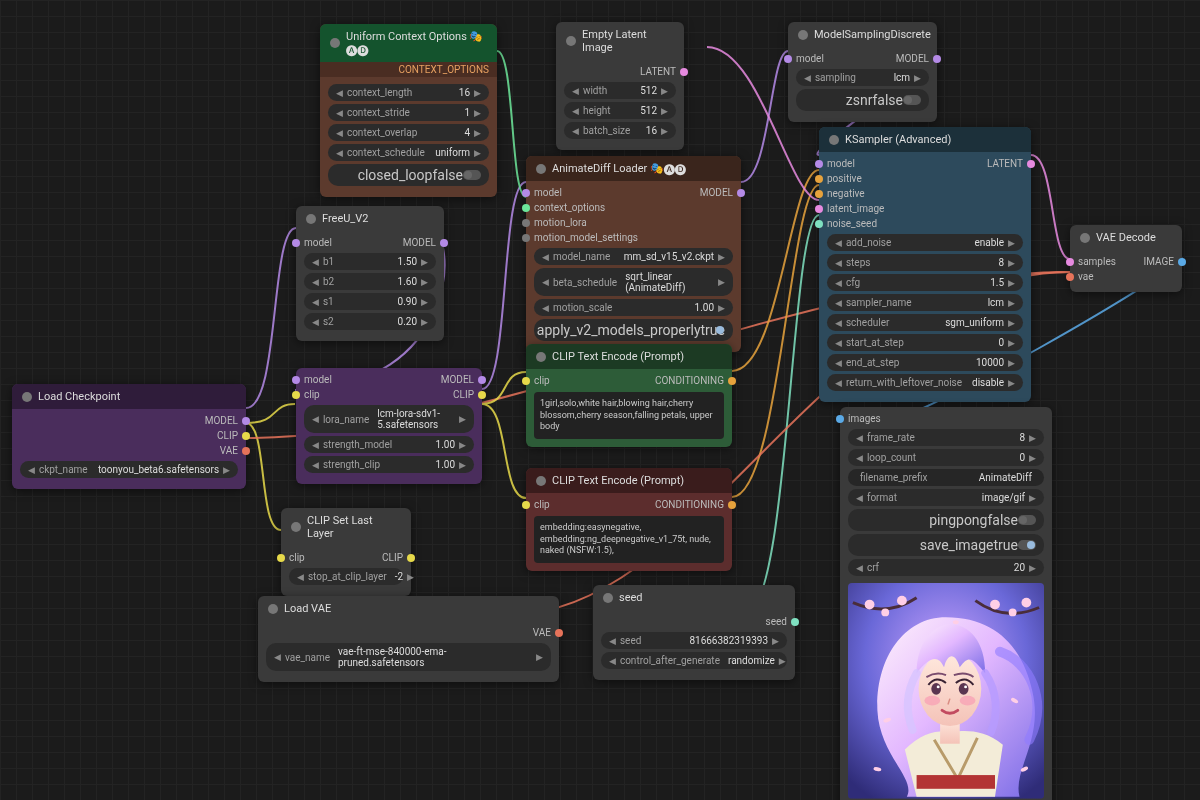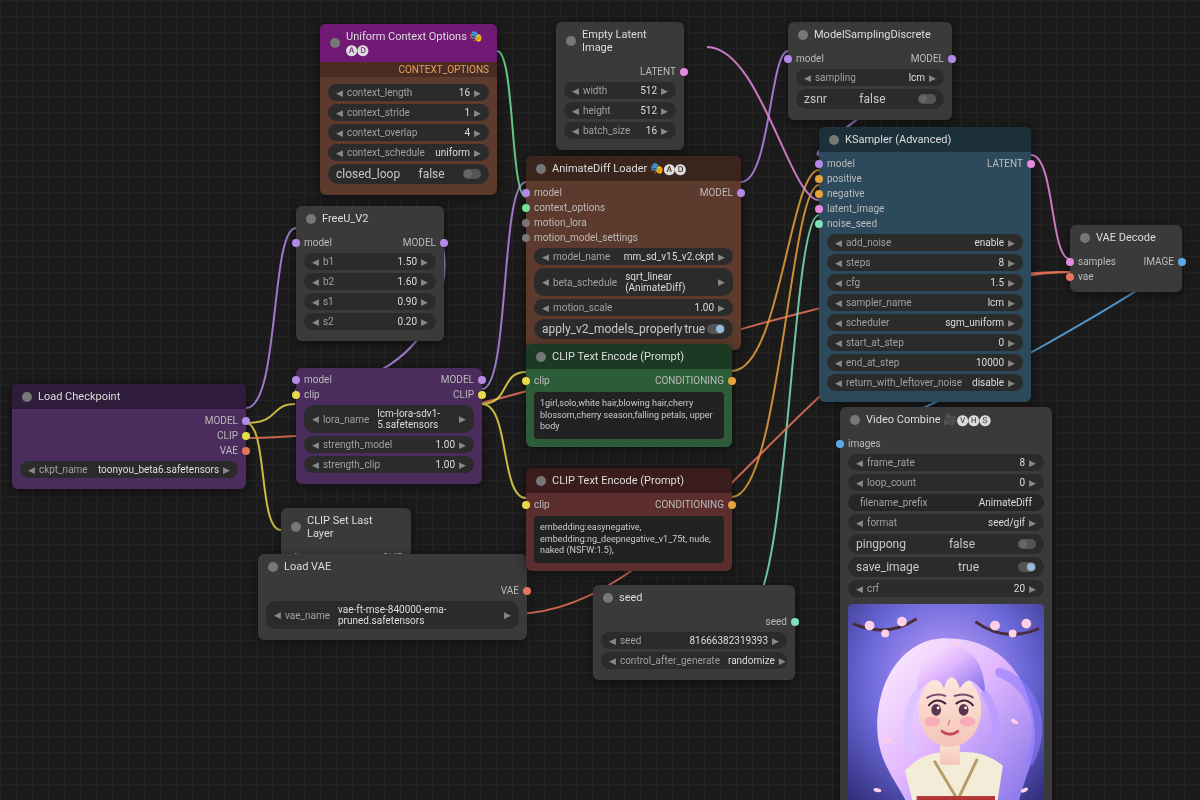--- a/index.html
+++ b/index.html
@@ -11,21 +11,21 @@
 .outrow{justify-content:flex-end;color:#bbb}
 .inrow{justify-content:flex-start;color:#bbb}
 .outrow .dot,.inrow .dot{width:8px;height:8px;border-radius:50%;background:#888;position:absolute}
 .outrow .dot{right:-12px}
 .inrow .dot{left:-12px}
 .widget{display:flex;align-items:center;justify-content:space-between;background:#2b2b2b;border-radius:10px;padding:3px 8px;margin:3px 0;font-size:10px;color:#bbb}
 .widget.dark{background:#262626}
 .widget .arrL,.widget .arrR{color:#888;font-size:9px;cursor:default}
 .widget .lbl{flex:1;padding:0 4px;color:#a0a0a0}
 .widget .val{color:#ddd;padding:0 4px;text-align:left}
-.toggle{display:flex;align-items:center;justify-content:space-between;background:#2b2b2b;border-radius:10px;padding:3px 8px;margin:3px 0;font-size:12px}
+.toggle{display:flex;align-items:center;justify-content:flex-end;background:#2b2b2b;border-radius:10px;padding:3px 8px;margin:3px 0;font-size:14px}
 .toggle .pill{width:18px;height:10px;border-radius:5px;background:#555;position:relative}
 .toggle .pill.on::after{content:"";position:absolute;right:1px;top:1px;width:8px;height:8px;border-radius:50%;background:#9bd}
 .toggle .pill.off::after{content:"";position:absolute;left:1px;top:1px;width:8px;height:8px;border-radius:50%;background:#666}
 .txtbox{background:#222;border-radius:4px;padding:6px;font-size:9px;line-height:1.3;margin-top:4px;color:#ccc;word-break:break-word}
 svg.edges{position:absolute;top:0;left:0;width:1200px;height:800px;pointer-events:none}
 .edge{fill:none;stroke-width:2;opacity:.85}
 .preview{width:100%;border-radius:4px;overflow:hidden;margin-top:4px}
 .subhdr{text-align:right;font-size:10px;padding:2px 8px}
 </style>
 </head>
@@ -73,21 +73,21 @@
     <div class="widget">
         <span class="arrL">◀</span>
         <span class="lbl">ckpt_name</span>
         <span class="val">toonyou_beta6.safetensors</span>
         <span class="arrR">▶</span>
       </div>
   </div>
 </div>
 
 <div class="node" style="left:320px;top:24px;width:177px;background:#5c3a2d">
-  <div class="hdr" style="background:#701a75">
+  <div class="hdr" style="background:#14532d">
       <span class="collapse"></span>
       <span>Uniform Context Options 🎭🅐🅓</span>
     </div>
   <div class="subhdr" style="background:#4a2d22;color:#e6a060"><span>CONTEXT_OPTIONS</span><span class="dot" style="background:#6de69a;position:absolute;right:-4px;margin-top:2px"></span></div>
   <div class="body">
     <div class="widget">
         <span class="arrL">◀</span>
         <span class="lbl">context_length</span>
         <span class="val">16</span>
         <span class="arrR">▶</span>
@@ -206,21 +206,21 @@
       </div>
     <div class="widget">
         <span class="arrL">◀</span>
         <span class="lbl">stop_at_clip_layer</span>
         <span class="val">-2</span>
         <span class="arrR">▶</span>
       </div>
   </div>
 </div>
 
-<div class="node" style="left:258px;top:554px;width:269px">
+<div class="node" style="left:258px;top:596px;width:301px">
   <div class="hdr">
       <span class="collapse"></span>
       <span>Load VAE</span>
     </div>
   <div class="body">
     <div class="outrow">
         <span>VAE</span>
         <span class="dot" style="background:#e6735a"></span>
       </div>
     <div class="widget">
@@ -363,21 +363,21 @@
       </div>
     <div class="widget">
         <span class="arrL">◀</span>
         <span class="lbl">control_after_generate</span>
         <span class="val">randomize</span>
         <span class="arrR">▶</span>
       </div>
   </div>
 </div>
 
-<div class="node" style="left:788px;top:22px;width:164px">
+<div class="node" style="left:788px;top:22px;width:149px">
   <div class="hdr">
       <span class="collapse"></span>
       <span>ModelSamplingDiscrete</span>
     </div>
   <div class="body">
     <div class="inrow">
         <span class="dot" style="background:#b48ae6"></span>
         <span>model</span>
         <span style="margin-left:auto">MODEL</span>
         <span class="dot" style="right:-12px;left:auto;background:#b48ae6"></span>
@@ -488,24 +488,20 @@
         <span class="dot" style="right:-12px;left:auto;background:#5aa9e6"></span>
       </div>
     <div class="inrow">
         <span class="dot" style="background:#e6735a"></span>
         <span>vae</span>
       </div>
   </div>
 </div>
 
 <div class="node" style="left:840px;top:407px;width:212px">
-  <div class="hdr">
-      <span class="collapse"></span>
-      <span>Video Combine 🎥🅥🅗🅢</span>
-    </div>
   <div class="body">
     <div class="inrow">
         <span class="dot" style="background:#5aa9e6"></span>
         <span>images</span>
       </div>
     <div class="widget">
         <span class="arrL">◀</span>
         <span class="lbl">frame_rate</span>
         <span class="val">8</span>
         <span class="arrR">▶</span>
@@ -516,21 +512,21 @@
         <span class="val">0</span>
         <span class="arrR">▶</span>
       </div>
     <div class="widget dark">
         <span class="lbl">filename_prefix</span>
         <span class="val">AnimateDiff</span>
       </div>
     <div class="widget">
         <span class="arrL">◀</span>
         <span class="lbl">format</span>
-        <span class="val">seed/gif</span>
+        <span class="val">image/gif</span>
         <span class="arrR">▶</span>
       </div>
     <div class="toggle">
         <span class="lbl">pingpong</span>
         <span class="val">false</span>
         <span class="pill off"></span>
       </div>
     <div class="toggle">
         <span class="lbl">save_image</span>
         <span class="val">true</span>

